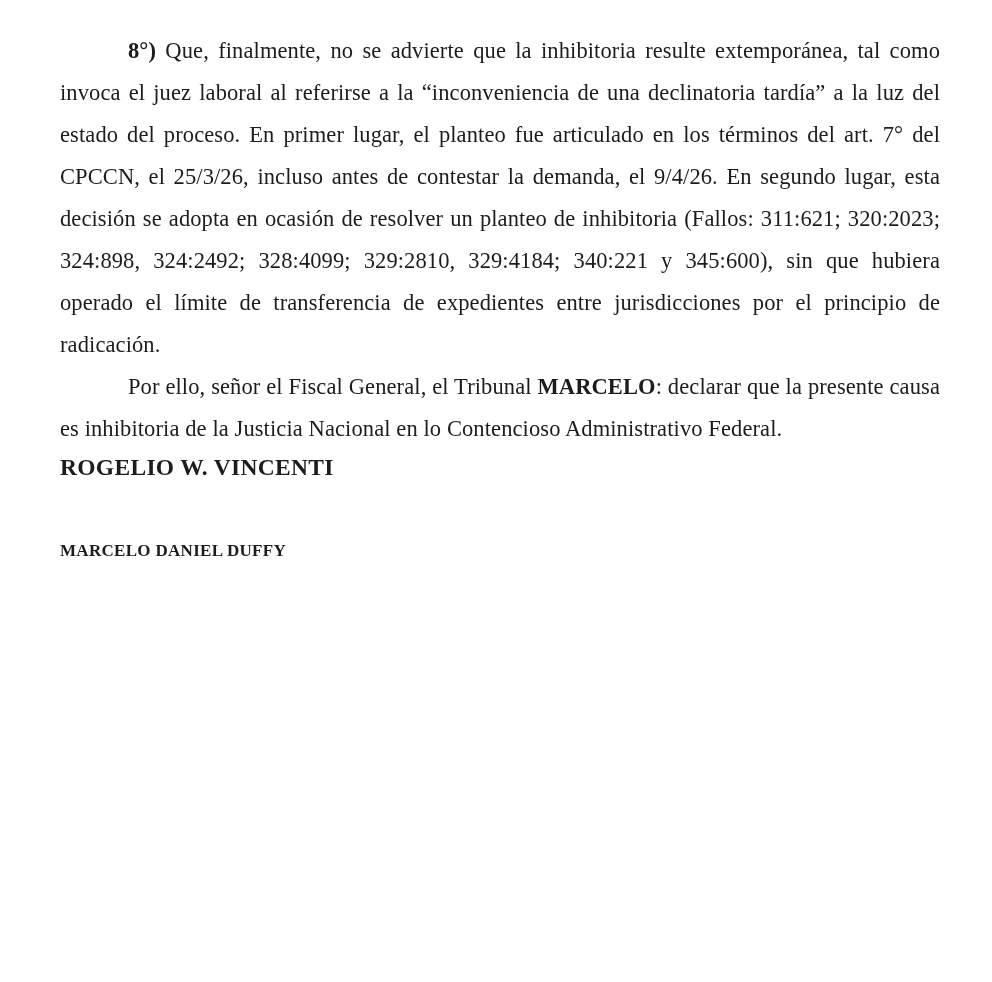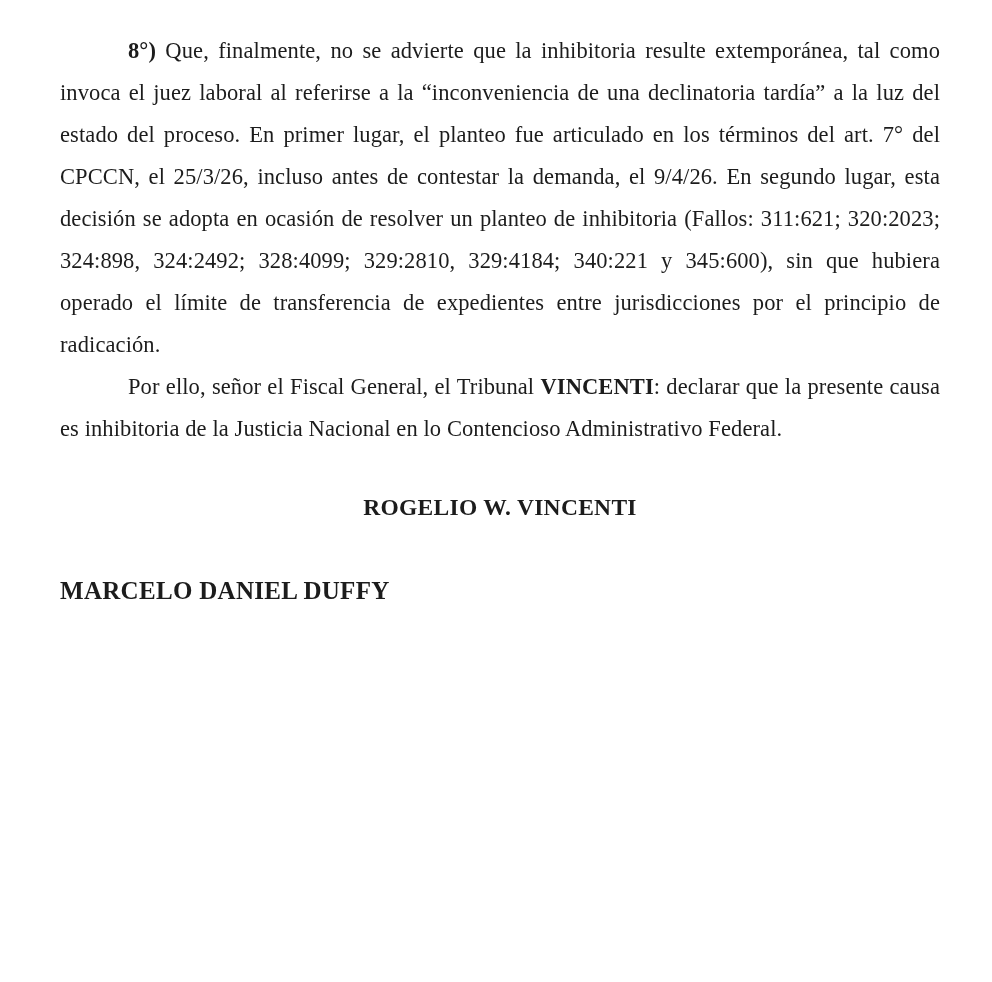--- a/index.html
+++ b/index.html
@@ -27,45 +27,44 @@
     font-size: 22.5px;
     line-height: 42px;
     text-align: justify;
     text-indent: 68px;
     letter-spacing: 0.1px;
   }
   p.doc-par + p.doc-par { margin-top: 0; }
   p.gap-before { margin-top: 42px; }
   .b { font-weight: bold; }
   .sig-block-right {
-    margin-top: 40px;
-    text-align: center;
+    text-align: left;
     font-size: 23.5px;
     line-height: 34px;
     font-weight: bold;
     letter-spacing: 0.3px;
   }
   .sig-block-left {
     margin-top: 50px;
     text-align: left;
-    font-size: 25px;
+    font-size: 17px;
     line-height: 34px;
     font-weight: bold;
     letter-spacing: 0.3px;
   }
 </style>
 </head>
 <body>
 
 <div class="page">
   <div class="doc-body">
 
     <p class="doc-par"><span class="b">8°)</span><span> Que, finalmente, no se advierte que la inhibitoria resulte extemporánea, tal como invoca el juez laboral al referirse a la “inconveniencia de una declinatoria tardía” a la luz del estado del proceso. En primer lugar, el planteo fue articulado en los términos del art. 7° del CPCCN, el 25/3/26, incluso antes de contestar la demanda, el 9/4/26. En segundo lugar, esta decisión se adopta en ocasión de resolver un planteo de inhibitoria (Fallos: 311:621; 320:2023; 324:898, 324:2492; 328:4099; 329:2810, 329:4184; 340:221 y 345:600), sin que hubiera operado el límite de transferencia de expedientes entre jurisdicciones por el principio de radicación.</span></p>
 
-    <p class="doc-par gap-before"><span>Por ello, señor el Fiscal General, el Tribunal </span><span class="b">VINCENTI</span><span>: declarar que la presente causa es inhibitoria de la Justicia Nacional en lo Contencioso Administrativo Federal.</span></p>
+    <p class="doc-par gap-before"><span>Por ello, señor el Fiscal General, el Tribunal </span><span class="b">MARCELO</span><span>: declarar que la presente causa es inhibitoria de la Justicia Nacional en lo Contencioso Administrativo Federal.</span></p>
 
 
 
     <div class="sig-block-right">ROGELIO W. VINCENTI</div>
 
     <div class="sig-block-left">MARCELO DANIEL DUFFY</div>
 
   </div>
 </div>
 

